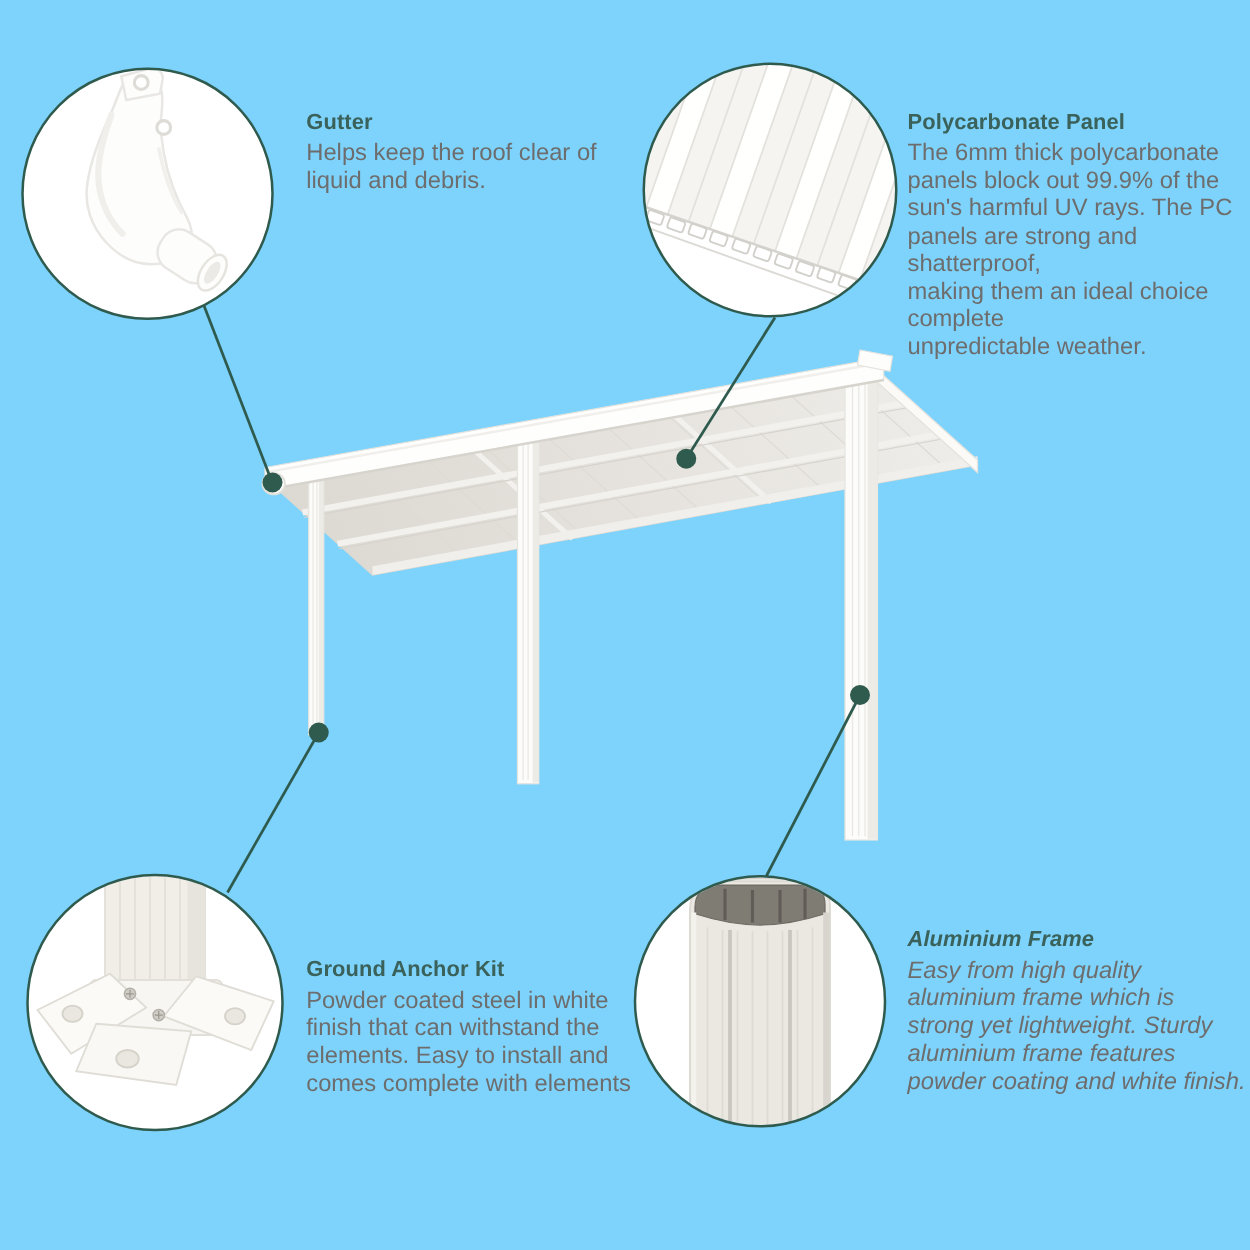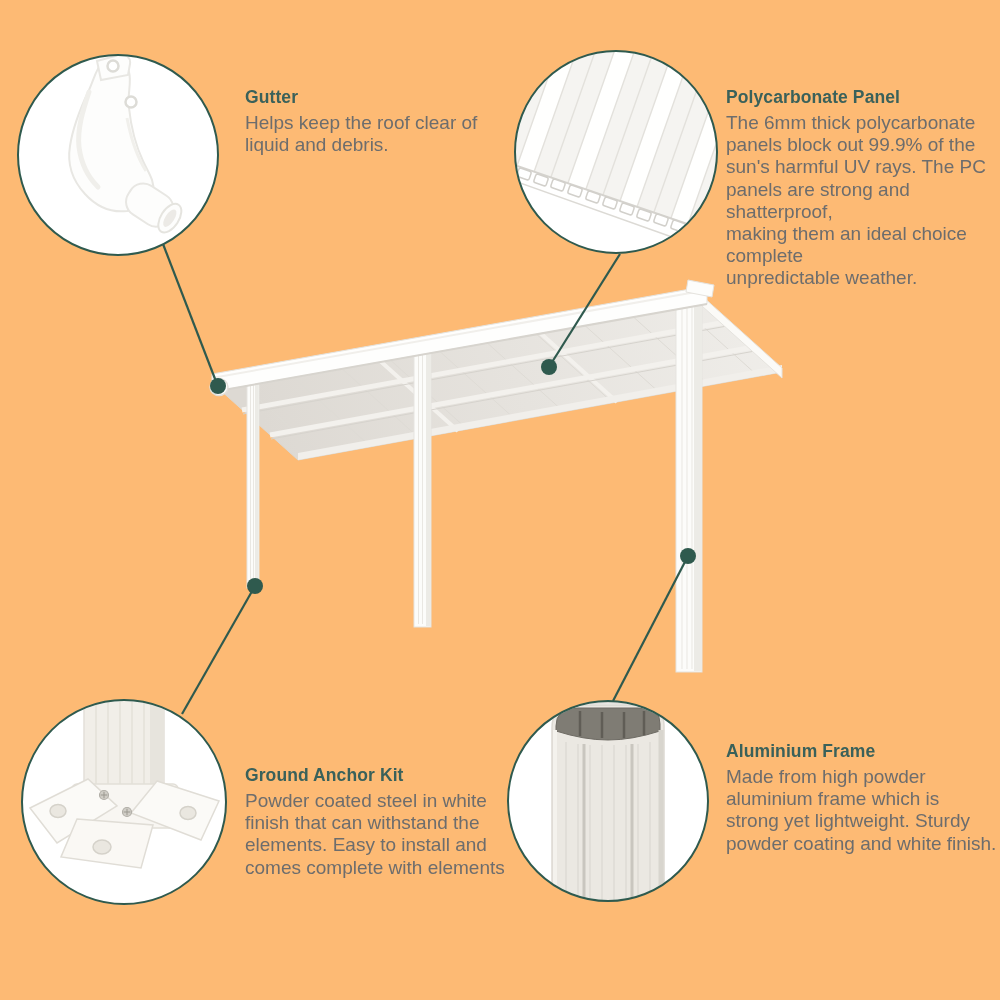--- a/index.html
+++ b/index.html
@@ -1,32 +1,32 @@
 <!DOCTYPE html>
 <html><head>
 <meta charset="utf-8">
 <style>
   html,body{margin:0;padding:0;background:#ffffff;}
   .stage{
-    position:relative;width:1000px;height:1000px;background:#fdba74;
+    position:relative;width:1000px;height:1000px;background:#7dd3fc;
     font-family:"Liberation Sans",sans-serif;overflow:hidden;
   }
   .scene-svg{position:absolute;left:0;top:0;width:1000px;height:1000px;}
   .callout{position:absolute;}
   .callout-title{
     font-size:17.5px;font-weight:bold;color:#3a615a;
     line-height:23px;margin:0 0 3px 0;letter-spacing:.1px;
   }
   .callout-line{
     font-size:19px;font-weight:normal;color:#6d6d6d;line-height:22.2px;
   }
   #co-gutter{left:245px;top:86px;}
   #co-panel{left:726px;top:86px;}
   #co-anchor{left:245px;top:764px;}
-  #co-frame{left:726px;top:740px;}
+  #co-frame{left:726px;top:740px;font-style:italic;}
 </style>
 </head>
 <body>
 
 <div class="stage">
 
 <svg class="scene-svg" viewBox="0 0 1000 1000">
   <defs>
     <clipPath id="clipC1">
           <circle cx="118" cy="155" r="99"></circle>
@@ -204,19 +204,20 @@
   <div class="callout" id="co-anchor">
     <div class="callout-title">Ground Anchor Kit</div>
     <div class="callout-line">Powder coated steel in white</div>
     <div class="callout-line">finish that can withstand the</div>
     <div class="callout-line">elements. Easy to install and</div>
     <div class="callout-line">comes complete with elements</div>
   </div>
 
   <div class="callout" id="co-frame">
     <div class="callout-title">Aluminium Frame</div>
-    <div class="callout-line">Made from high powder</div>
+    <div class="callout-line">Easy from high quality</div>
     <div class="callout-line">aluminium frame which is</div>
     <div class="callout-line">strong yet lightweight. Sturdy</div>
+    <div class="callout-line">aluminium frame features</div>
     <div class="callout-line">powder coating and white finish.</div>
   </div>
 
 </div>
 
 </body></html>

